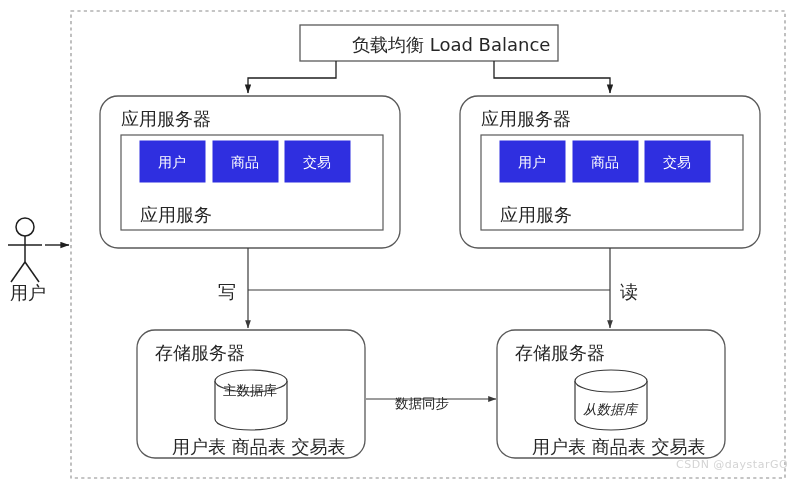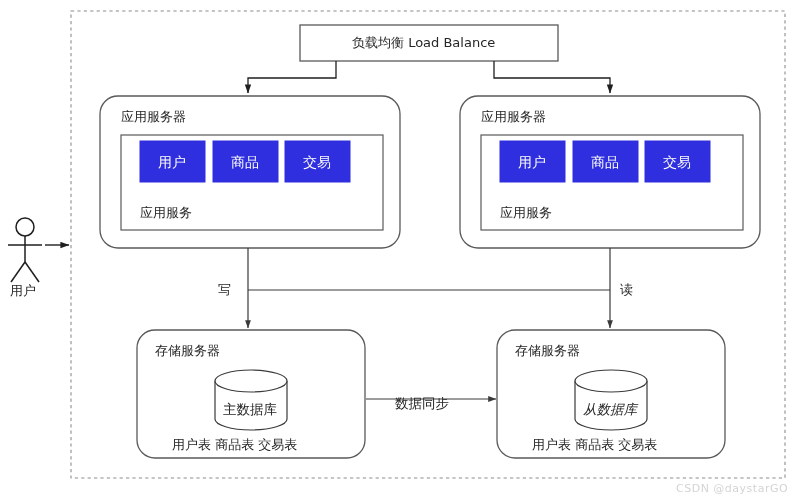--- a/index.html
+++ b/index.html
@@ -23,21 +23,21 @@
     top: 0;
     width: 800px;
     height: 500px;
   }
   .lbl {
     position: absolute;
     color: #262626;
     white-space: nowrap;
     line-height: 1;
   }
-  .cn14 { font-size: 13px; }
+  .cn14 { font-size: 18px; }
   .cn13 { font-size: 13.5px; }
   .module-text {
     position: absolute;
     color: #ffffff;
     font-size: 14px;
     white-space: nowrap;
     line-height: 1;
   }
   .watermark {
     position: absolute;
@@ -132,22 +132,22 @@
   <div class="module-text" style="left:518px; top:155px;">用户</div>
   <div class="module-text" style="left:591px; top:155px;">商品</div>
   <div class="module-text" style="left:663px; top:155px;">交易</div>
   <div class="lbl cn14" style="left:500px; top:206px;">应用服务</div>
 
   <div class="lbl cn14" style="left:218px; top:283px;">写</div>
   <div class="lbl cn14" style="left:620px; top:283px;">读</div>
   <div class="lbl cn13" style="left:395px; top:397px;">数据同步</div>
 
   <div class="lbl cn14" style="left:155px; top:344px;">存储服务器</div>
-  <div class="lbl cn13" style="left:223px; top:403px;">主数据库</div>
+  <div class="lbl cn13" style="left:223px; top:384px;">主数据库</div>
   <div class="lbl cn14" style="left:172px; top:438px;">用户表 商品表 交易表</div>
 
   <div class="lbl cn14" style="left:515px; top:344px;">存储服务器</div>
   <div class="lbl cn13" style="left:583px; top:403px;font-style:italic;">从数据库</div>
   <div class="lbl cn14" style="left:532px; top:438px;">用户表 商品表 交易表</div>
 
-  <div class="watermark" style="left:676px; top:458px;margin-top:24px;">CSDN @daystarGO</div>
+  <div class="watermark" style="left:676px; top:458px;">CSDN @daystarGO</div>
 
 </div>
 
 </body></html>

